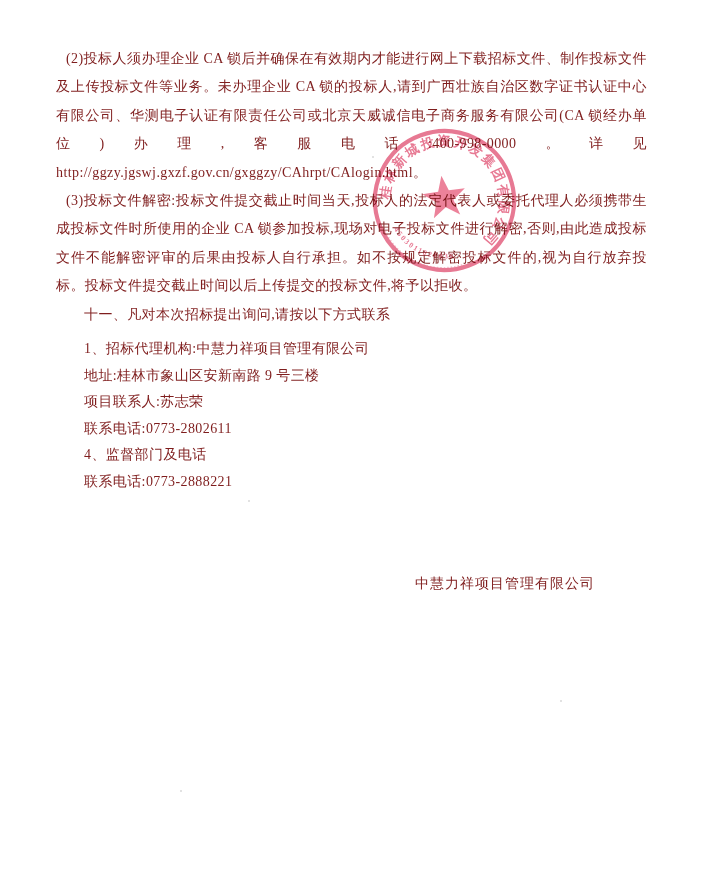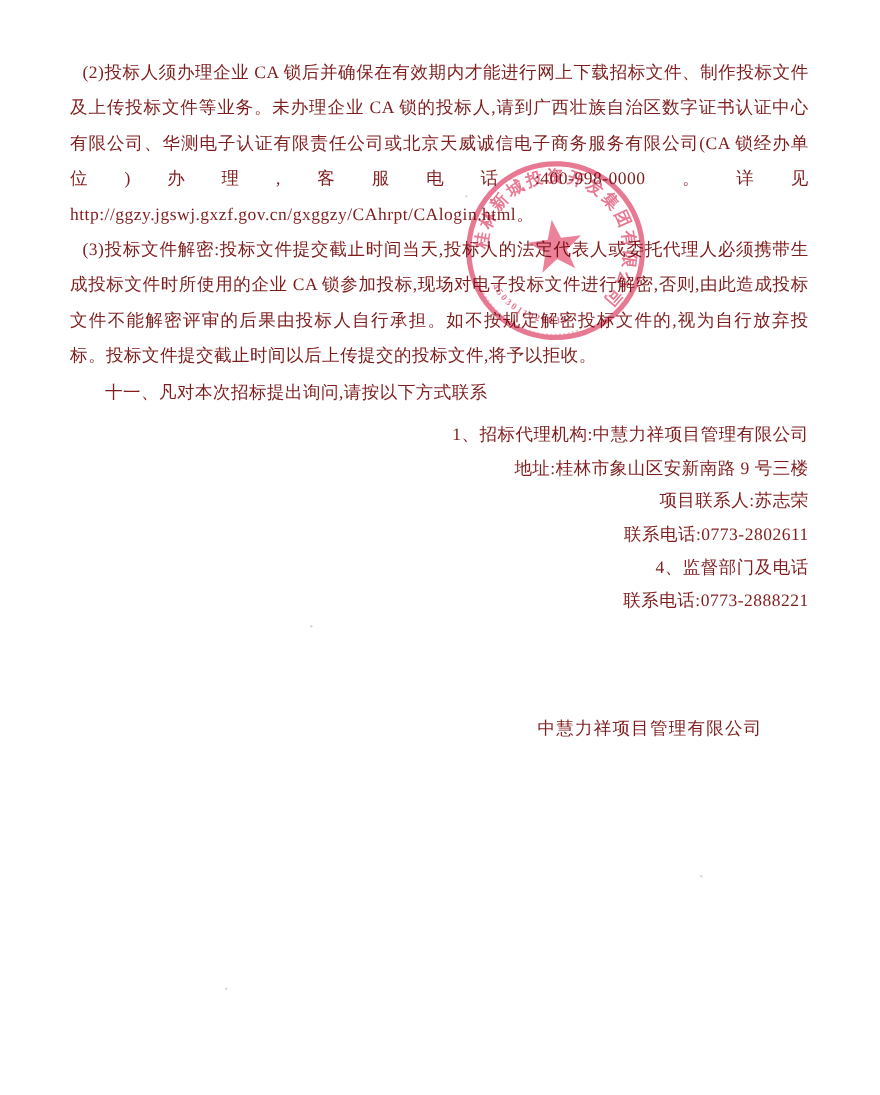--- a/index.html
+++ b/index.html
@@ -20,27 +20,27 @@
     font-size: 14px;
     line-height: 28.4px;
     text-align: justify;
     letter-spacing: 0.4px;
   }
   .para { text-indent: 10px; margin: 0; }
   .section-heading { padding-left: 28px; margin: 0; }
   .contacts {
     margin-top: 7px;
     line-height: 26.6px;
-    text-align: right;
+    text-align: left;
   }
   .contact-line { padding-left: 28px; }
   .signature {
     position: absolute;
     top: 568px;
-    left: 520px;
+    left: 505px;
     transform: translateX(-50%);
     text-align: center;
     font-size: 14px;
     line-height: 31px;
     letter-spacing: 1px;
     white-space: nowrap;
   }
   .seal {
     position: absolute;
     left: 369px;

